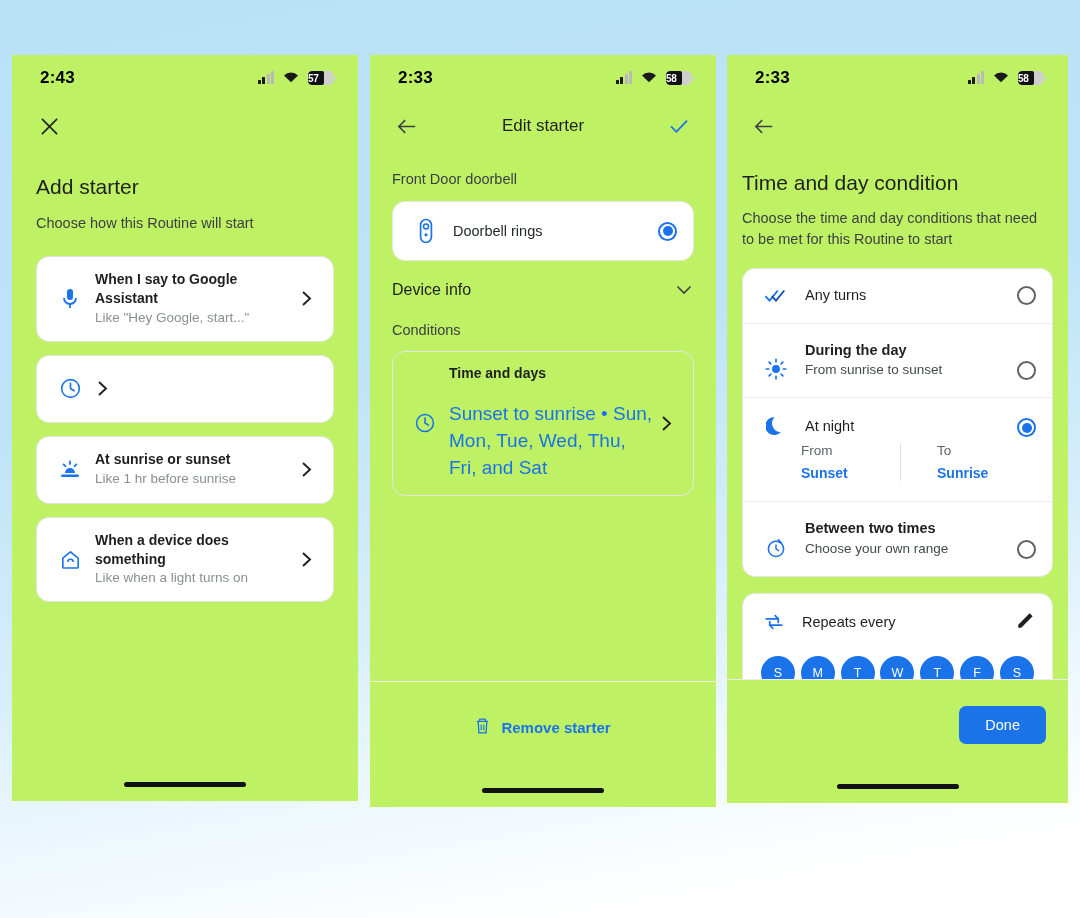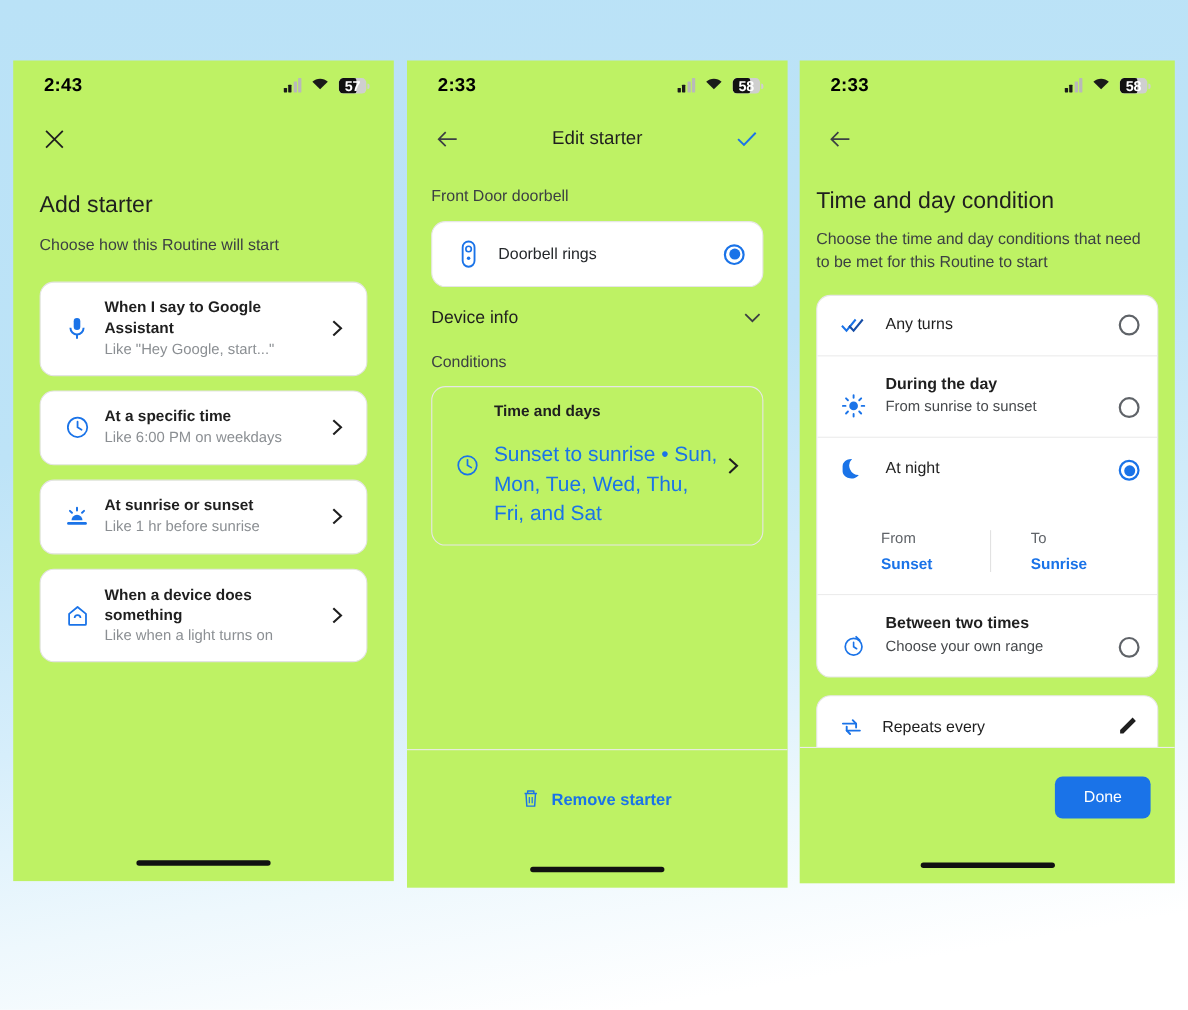--- a/index.html
+++ b/index.html
@@ -51,22 +51,22 @@
   .batt {
     position: relative; width: 25px; height: 14px;
     border-radius: 4px; background: #cfcfcf; overflow: hidden;
     display: flex; align-items: center;
   }
   .batt .fill {
     position: absolute; left: 0; top: 0; bottom: 0; width: 62%;
     background: #111; border-radius: 4px 2px 2px 4px;
   }
   .batt .pct {
-    position: relative; z-index: 2; font-size: 13px; font-weight: bold;
-    color: #fff; width: 100%; text-align: center; letter-spacing: -.2px;
+    position: relative; z-index: 2; font-size: 10px; font-weight: bold;
+    color: #fff; width: 100%; letter-spacing: -.2px;
   }
   .batt-tip {
     width: 2px; height: 5px; background: #cfcfcf;
     border-radius: 0 2px 2px 0; margin-left: 1px;
   }
 
   
   .navrow {
     height: 50px; display: flex; align-items: center;
     padding: 0 20px; flex: 0 0 auto;
@@ -159,21 +159,21 @@
   .opt-row + .opt-row, .opt-sub-wrap + .opt-row { border-top: 1px solid #ececec; align-items: flex-end; }
   .opt-row .ic { width: 34px; flex: 0 0 34px; display: flex; justify-content: center; }
   .opt-row .txt { flex: 1; padding-left: 12px; }
   .opt-row .t1 { font-size: 14.5px; font-weight: bold; color: #1f1f1f; line-height: 1.35; }
   .opt-row .t2 { font-size: 13.5px; color: #46494c; line-height: 1.4; margin-top: 1px; }
   .opt-row.plain .t1 { font-weight: normal; }
 
   .fromto {
     display: flex; padding: 0 16px 20px 58px;
   }
-  .fromto .col { flex: 1; margin-top: 39px; }
+  .fromto .col { flex: 1; }
   .fromto .col.second { border-left: 1px solid #e2e2e2; padding-left: 36px; }
   .fromto .lab { font-size: 13.5px; color: #5f6368; }
   .fromto .val { font-size: 14px; color: #1a73e8; font-weight: bold; margin-top: 7px; }
 
   .repeat-card {
     margin: 16px 15px 0 15px; border: 1px solid #e6e6e6; border-radius: 13px;
     padding: 16px 16px 22px 16px; background: #fff;
   }
   .repeat-head { display: flex; align-items: center; }
   .repeat-head .ic { width: 30px; flex: 0 0 30px; display: flex; justify-content: center; }
@@ -261,24 +261,20 @@
             </svg>
         </div>
       </div>
 
       <div class="card">
         <div class="ic">
           <svg width="23" height="23" viewBox="0 0 24 24">
               <circle cx="12" cy="12" r="9.2" stroke="#1a73e8" stroke-width="1.7" fill="none"></circle>
               <path d="M12 6.6V12l3.8 2.3" stroke="#1a73e8" stroke-width="1.7" fill="none" stroke-linecap="round"></path>
             </svg>
-        </div>
-        <div class="txt">
-          <div class="t1">At a specific time</div>
-          <div class="t2">Like 6:00 PM on weekdays</div>
         </div>
         <div class="chev">
           <svg width="11" height="17" viewBox="0 0 11 17">
               <path d="M2 2l7 6.5L2 15" stroke="#1f1f1f" stroke-width="1.9" fill="none"></path>
             </svg>
         </div>
       </div>
 
       <div class="card">
         <div class="ic">

